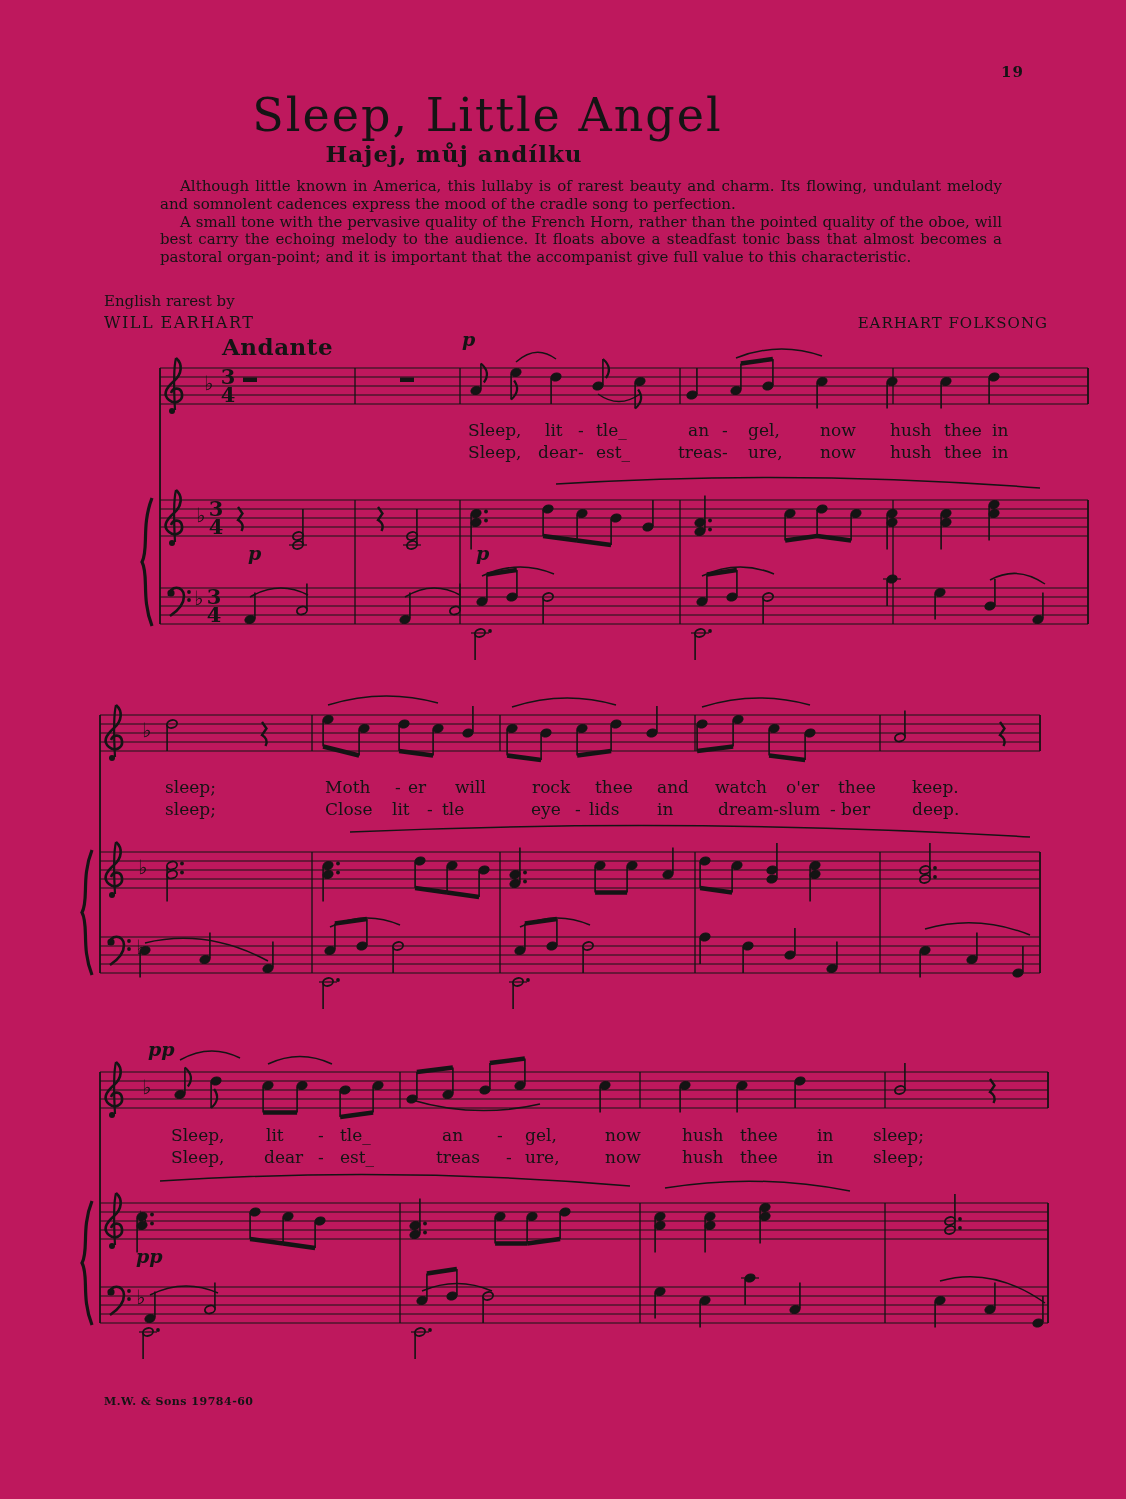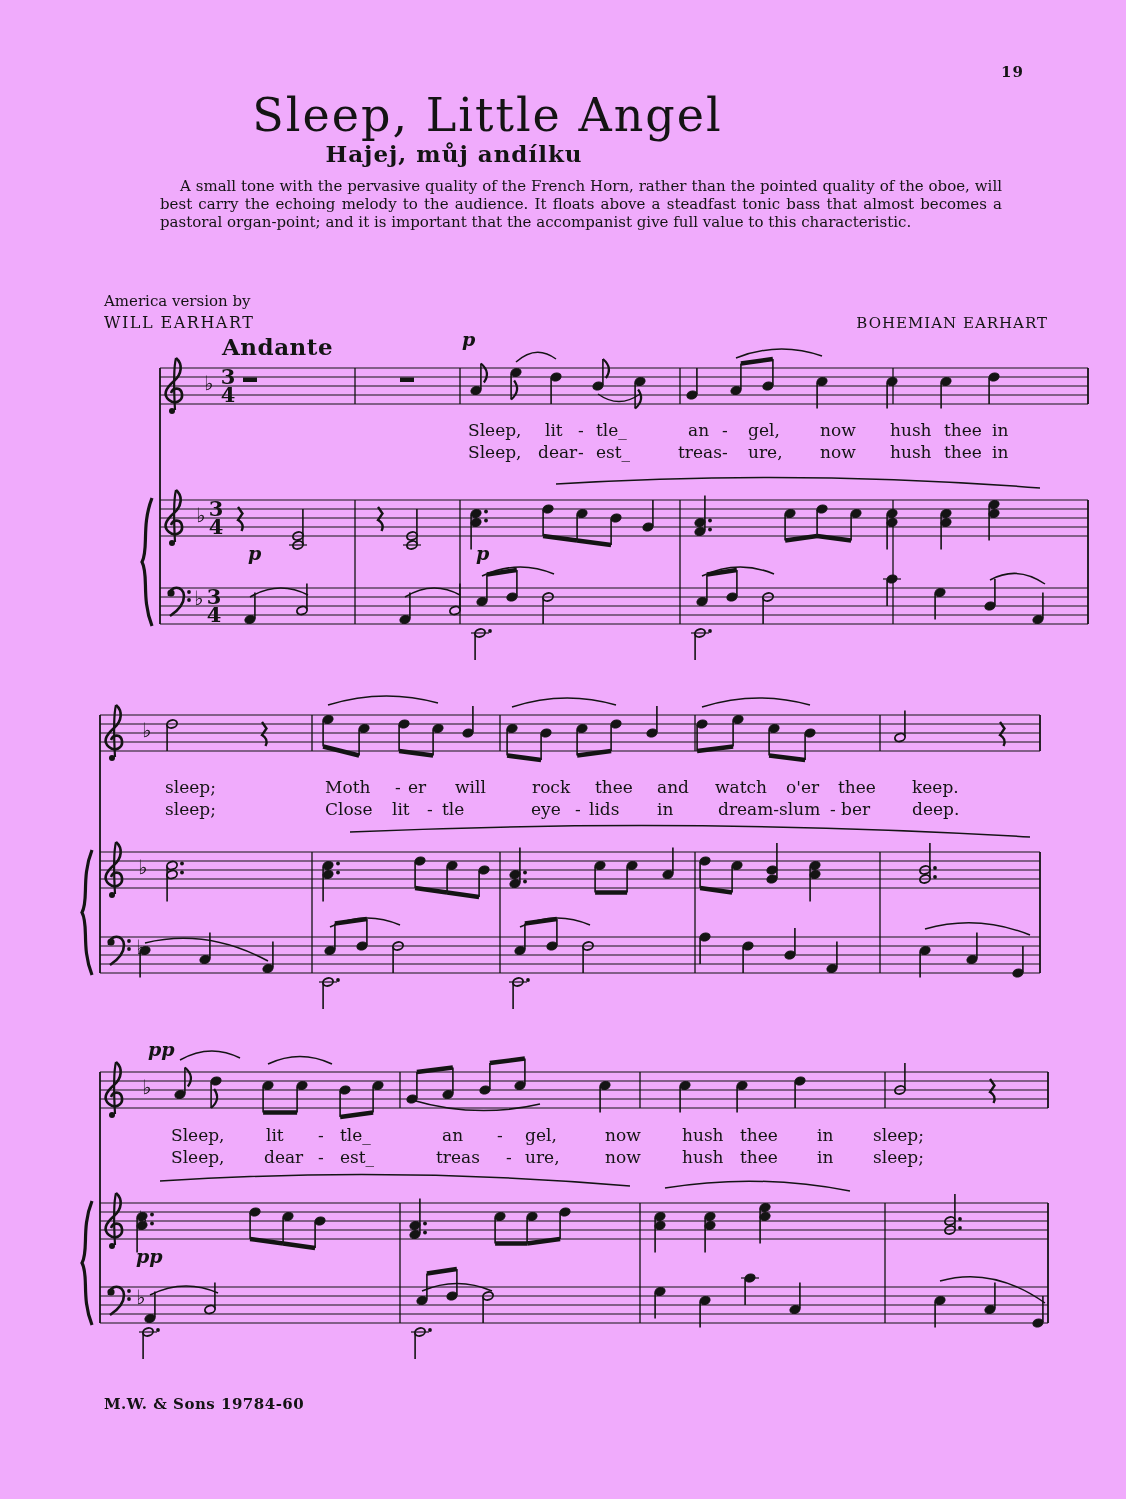--- a/index.html
+++ b/index.html
@@ -1,57 +1,58 @@
 <!DOCTYPE html>
 <html><head>
 <meta charset="utf-8">
 <style>
   html,body{margin:0;padding:0;background:#777;}
   .page{
     position:relative;width:1126px;height:1499px;margin:0 auto;
-    background:#f0abfc;color:#141414;
+    background:#be185d;color:#141414;
     font-family:"DejaVu Serif", serif;
     overflow:hidden;
   }
   .page-number{position:absolute;top:63px;left:1001px;font-size:15px;font-weight:bold;letter-spacing:1px;}
   .title{position:absolute;top:76px;left:0;width:951px;text-align:center;margin:12px;
          font-size:46px;font-weight:normal;letter-spacing:2px;}
   .subtitle{position:absolute;top:140px;left:0;width:908px;text-align:center;margin:0;
             font-size:23px;font-weight:bold;letter-spacing:1px;}
   .intro{position:absolute;top:178px;left:160px;width:842px;font-size:15px;line-height:17.8px;
          text-align:justify;font-weight:500;}
   .intro p{margin:0;text-indent:20px;}
   .credit-left{position:absolute;top:291px;left:104px;font-size:15px;line-height:21px;}
   .credit-left .name{font-size:16px;letter-spacing:1.5px;}
   .credit-right{position:absolute;top:314px;left:0;width:1048px;text-align:right;
                 font-size:15px;letter-spacing:1px;}
   .tempo{position:absolute;top:333px;left:222px;font-size:23px;font-weight:bold;letter-spacing:0.5px;}
-  .footer{position:absolute;top:1395px;left:104px;font-size:15px;font-weight:bold;letter-spacing:0.5px;}
+  .footer{position:absolute;top:1395px;left:104px;font-size:11px;font-weight:bold;letter-spacing:0.5px;}
   #music-svg{position:absolute;left:0;top:0;width:1126px;height:1499px;}
   #music-svg text{fill:#141414;}
   #music-svg .lyric{font:17px "DejaVu Serif", serif;}
   #music-svg .dyn{font:italic bold 19px "DejaVu Serif", serif;}
   #music-svg .flat{font:20px "DejaVu Serif", serif;}
   #music-svg .timesig{font:bold 21px "DejaVu Serif", serif;}
 </style>
 </head>
 <body>
 
 <div class="page">
   <div class="page-number">19</div>
   <h1 class="title">Sleep, Little Angel</h1>
   <h2 class="subtitle">Hajej, můj andílku</h2>
   <div class="intro">
+    <p>Although little known in America, this lullaby is of rarest beauty and charm. Its flowing, undulant melody and somnolent cadences express the mood of the cradle song to perfection.</p>
     <p>A small tone with the pervasive quality of the French Horn, rather than the pointed quality of the oboe, will best carry the echoing melody to the audience. It floats above a steadfast tonic bass that almost becomes a pastoral organ-point; and it is important that the accompanist give full value to this characteristic.</p>
   </div>
   <div class="credit-left">
-    <div>America version by</div>
+    <div>English rarest by</div>
     <div class="name">WILL EARHART</div>
   </div>
-  <div class="credit-right">BOHEMIAN EARHART</div>
+  <div class="credit-right">EARHART FOLKSONG</div>
   <div class="tempo">Andante</div>
 
   <svg id="music-svg" viewBox="0 0 1126 1499" xmlns="http://www.w3.org/2000/svg">
       <g>
         <line x1="160" y1="368" x2="1088" y2="368" stroke="#141414" stroke-width="1.2"></line>
         <line x1="160" y1="377" x2="1088" y2="377" stroke="#141414" stroke-width="1.2"></line>
         <line x1="160" y1="386" x2="1088" y2="386" stroke="#141414" stroke-width="1.2"></line>
         <line x1="160" y1="395" x2="1088" y2="395" stroke="#141414" stroke-width="1.2"></line>
         <line x1="160" y1="404" x2="1088" y2="404" stroke="#141414" stroke-width="1.2"></line>
       </g>

